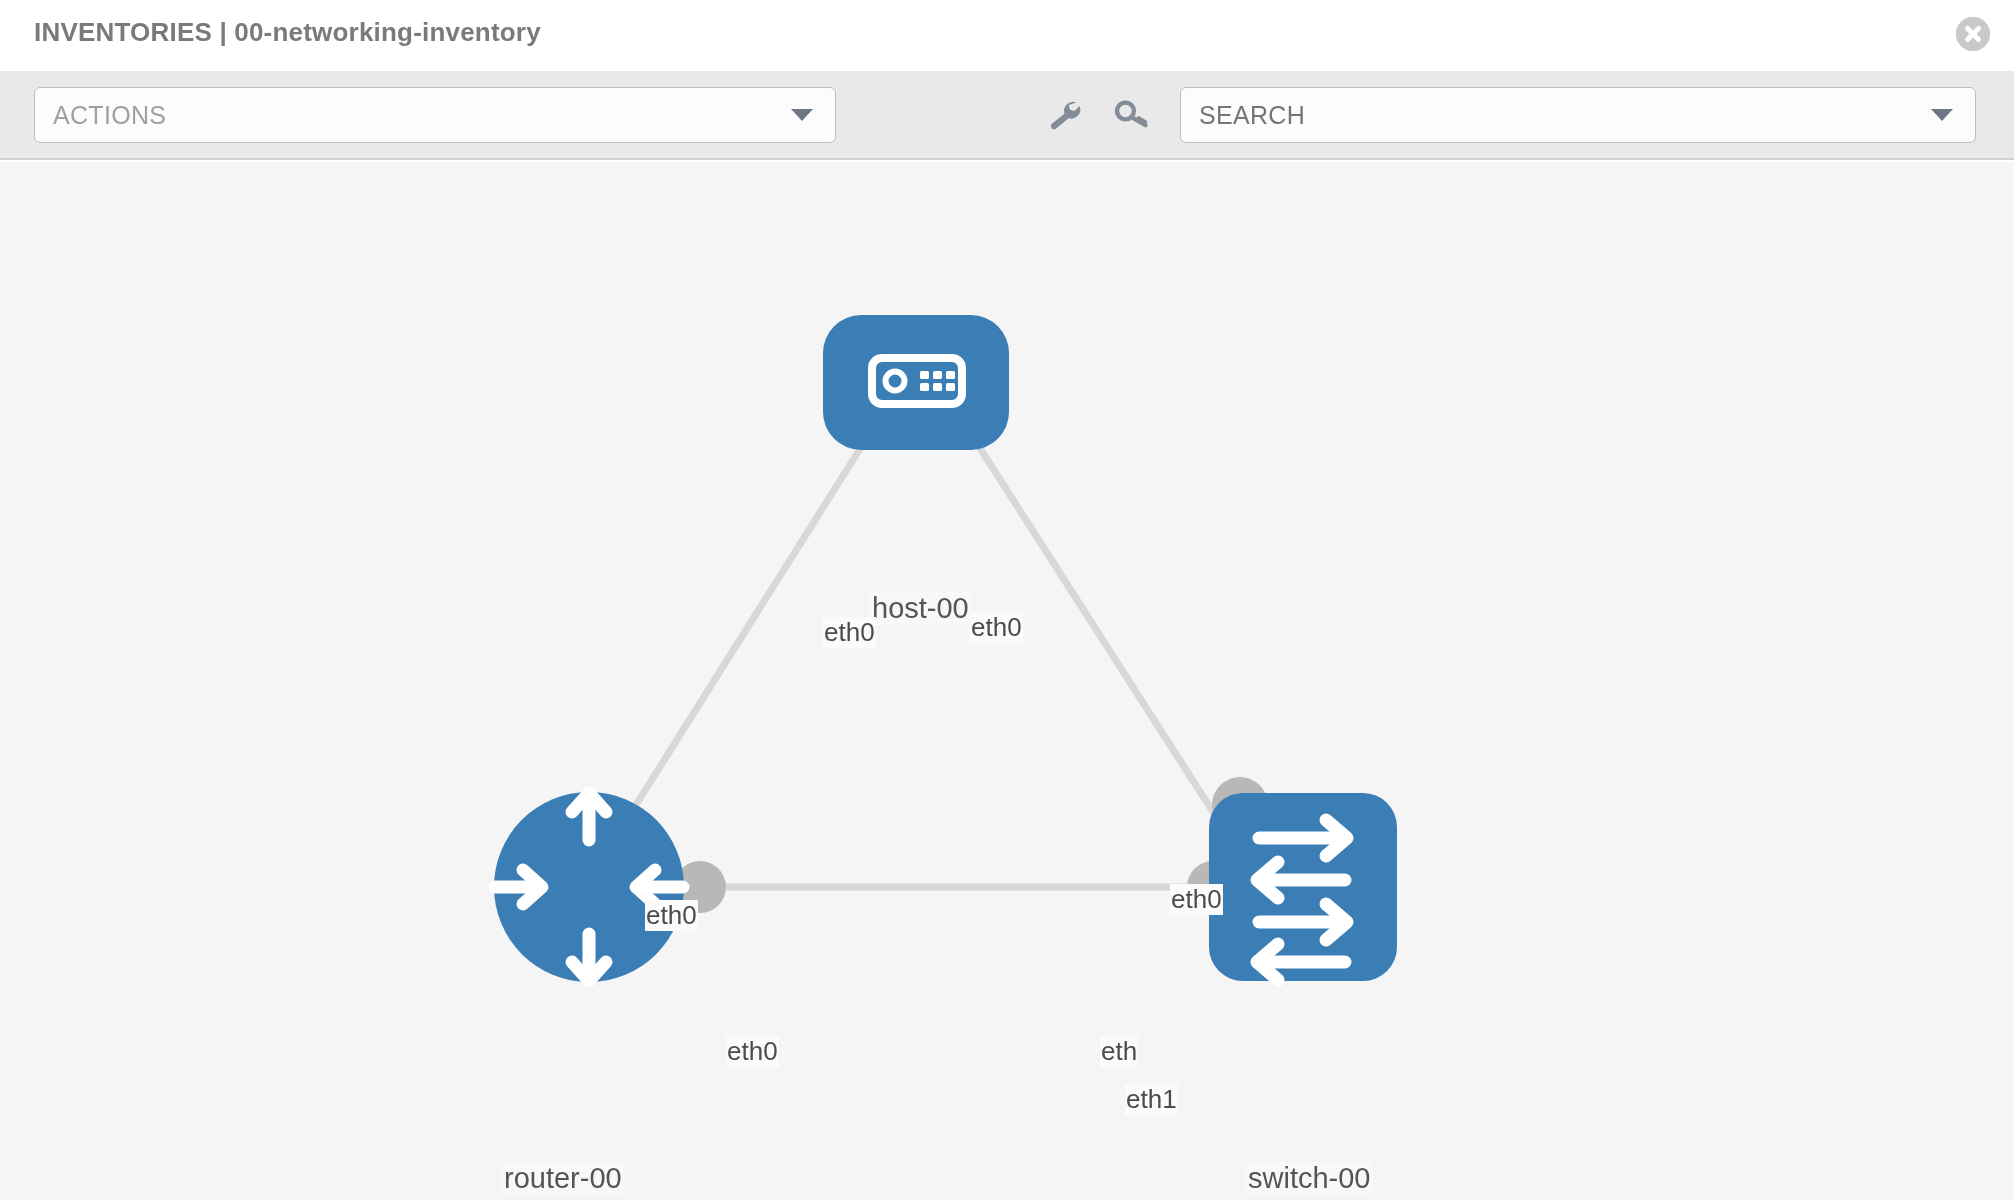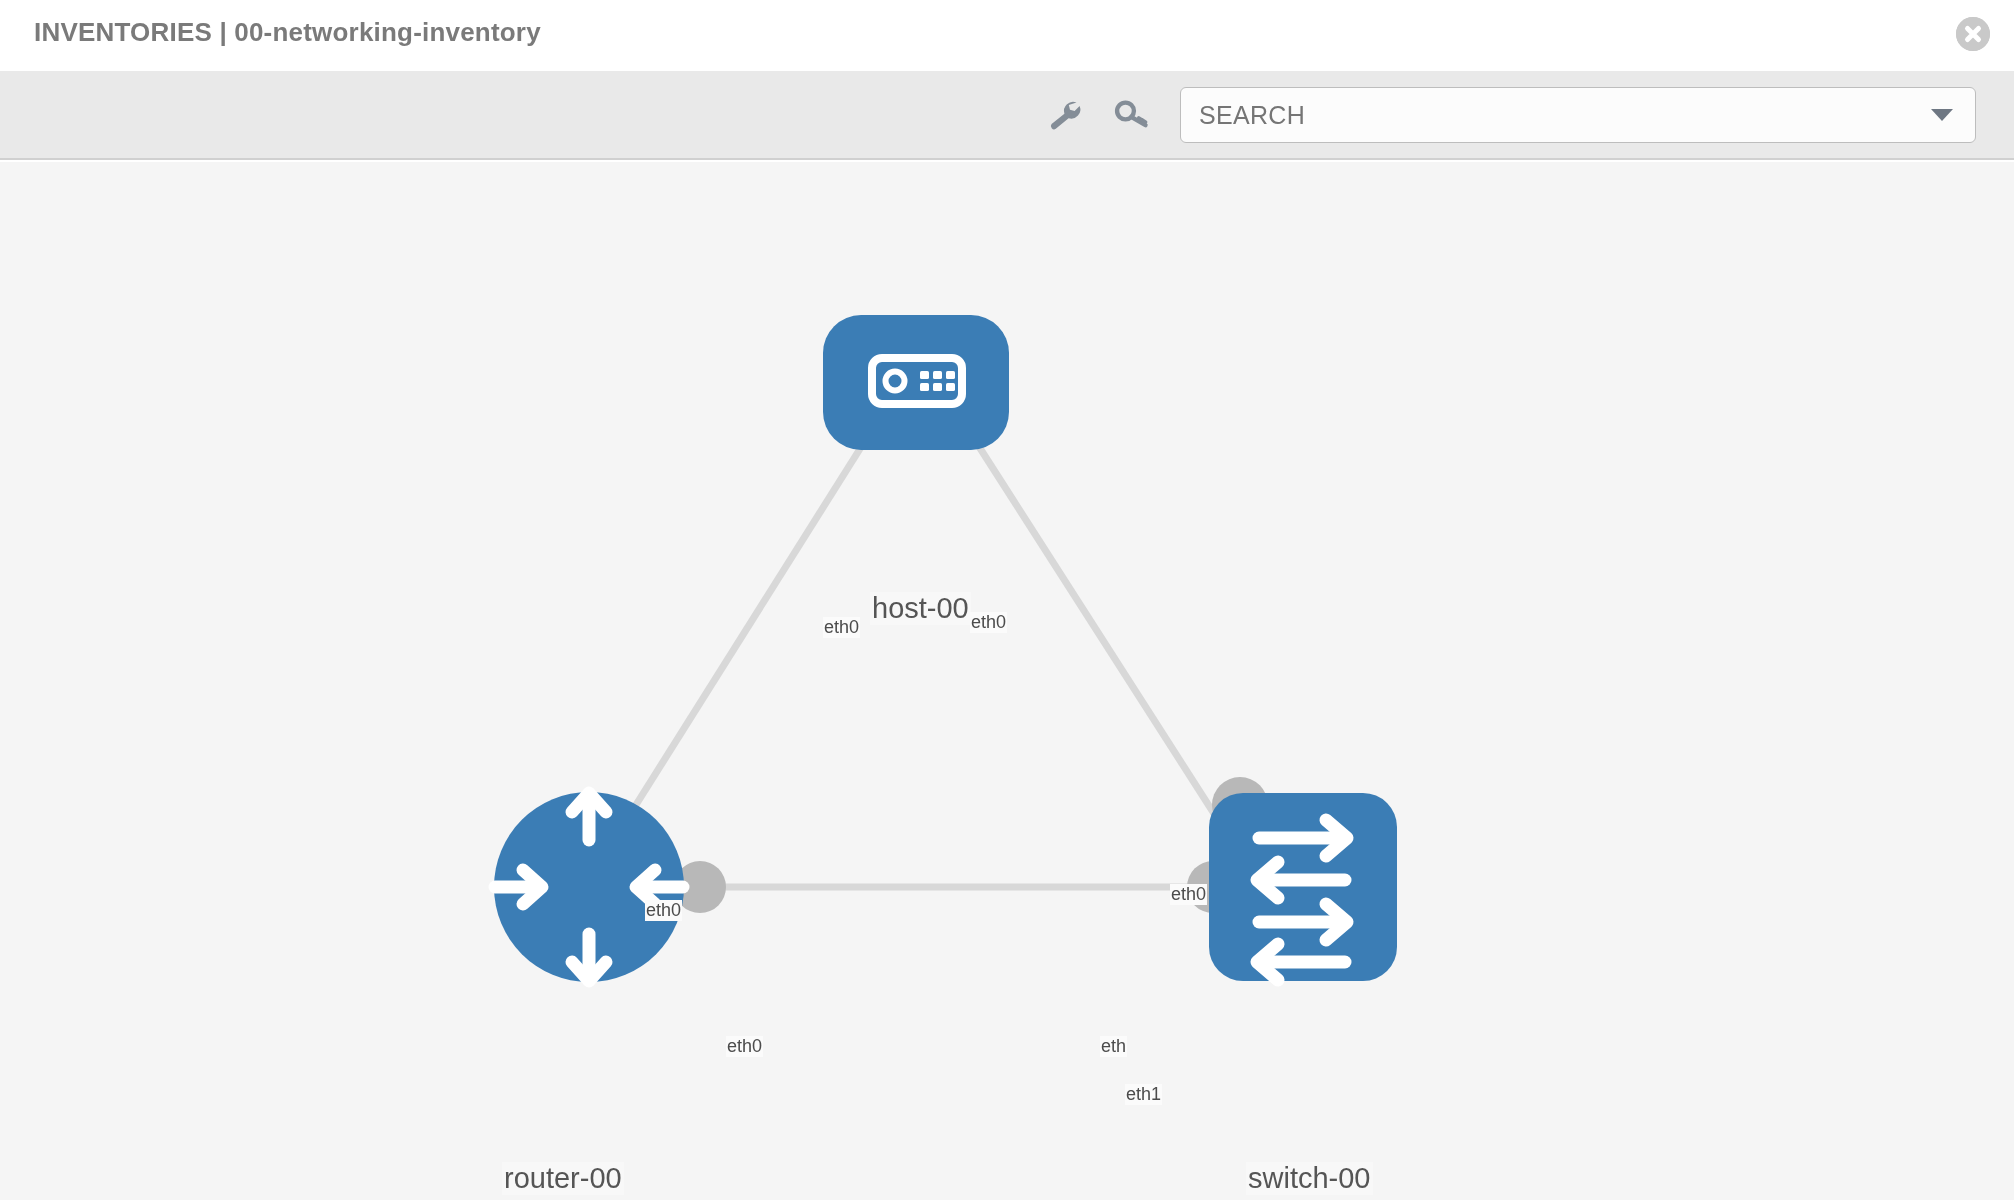--- a/index.html
+++ b/index.html
@@ -106,21 +106,21 @@
     position: absolute;
     font-size: 29px;
     color: #555555;
     background: #f8f8f8;
     white-space: nowrap;
     padding: 0 2px;
     user-select: none;
   }
   .iface-label {
     position: absolute;
-    font-size: 18px;
+    font-size: 26px;
     color: #4c4c4c;
     background: #fbfbfb;
     white-space: nowrap;
     padding: 0 1px;
     user-select: none;
   }
 </style>
 </head>
 <body>
 
@@ -131,20 +131,24 @@
     <div class="close-btn">
       <svg width="34" height="34" viewBox="0 0 34 34" aria-hidden="true">
         <circle cx="17" cy="17" r="17" fill="#c9c9c9"></circle>
         <path d="M11.5 11.5 L22.5 22.5 M22.5 11.5 L11.5 22.5" stroke="#ffffff" stroke-width="5" stroke-linecap="round"></path>
       </svg>
     </div>
   </div>
 
   <div class="toolbar">
 
+    <div class="combo combo-actions">
+      <span class="combo-text">ACTIONS</span>
+      <span class="combo-caret"></span>
+    </div>
 
     <div class="tool-icon tool-wrench">
       <svg width="36" height="34" viewBox="0 0 36 34" aria-hidden="true">
         <path d="M30.5 3.5 a9.2 9.2 0 0 0 -12.1 11.2 L5.6 25.1 a3.2 3.2 0 0 0 4.2 4.7 L22.6 19.3
                  a9.2 9.2 0 0 0 11.0 -12.4 l-5.0 5.0 -4.6 -1.2 -1.2 -4.6 z" fill="#848d97"></path>
       </svg>
     </div>
 
     <div class="tool-icon tool-key">
       <svg width="36" height="34" viewBox="0 0 36 34" aria-hidden="true">

